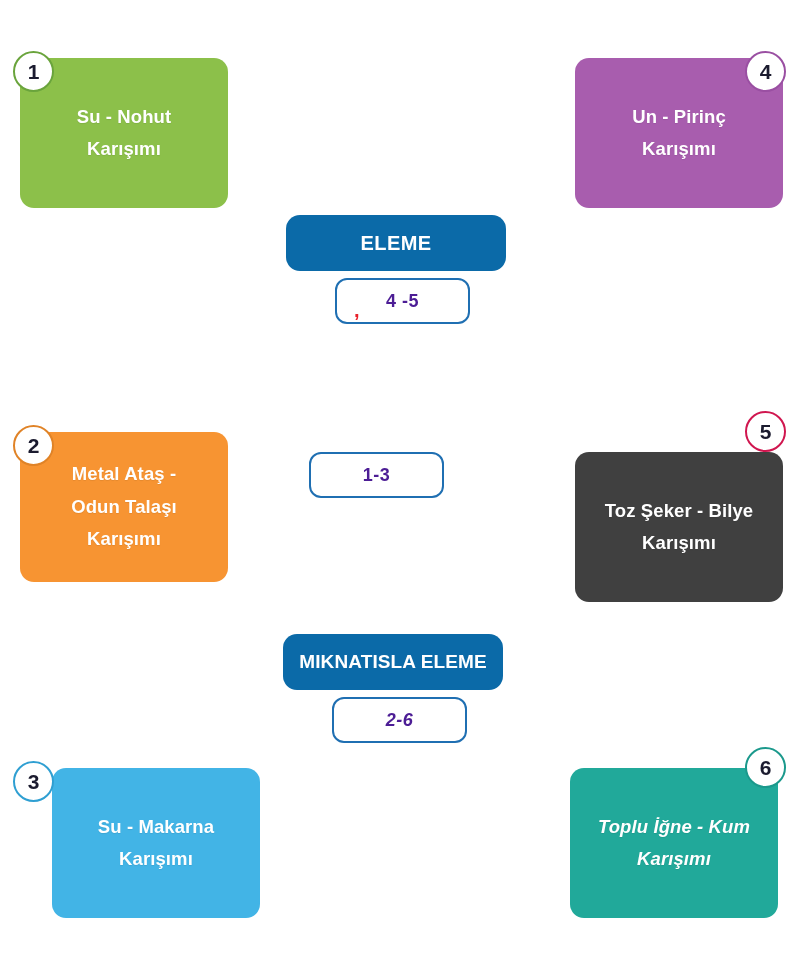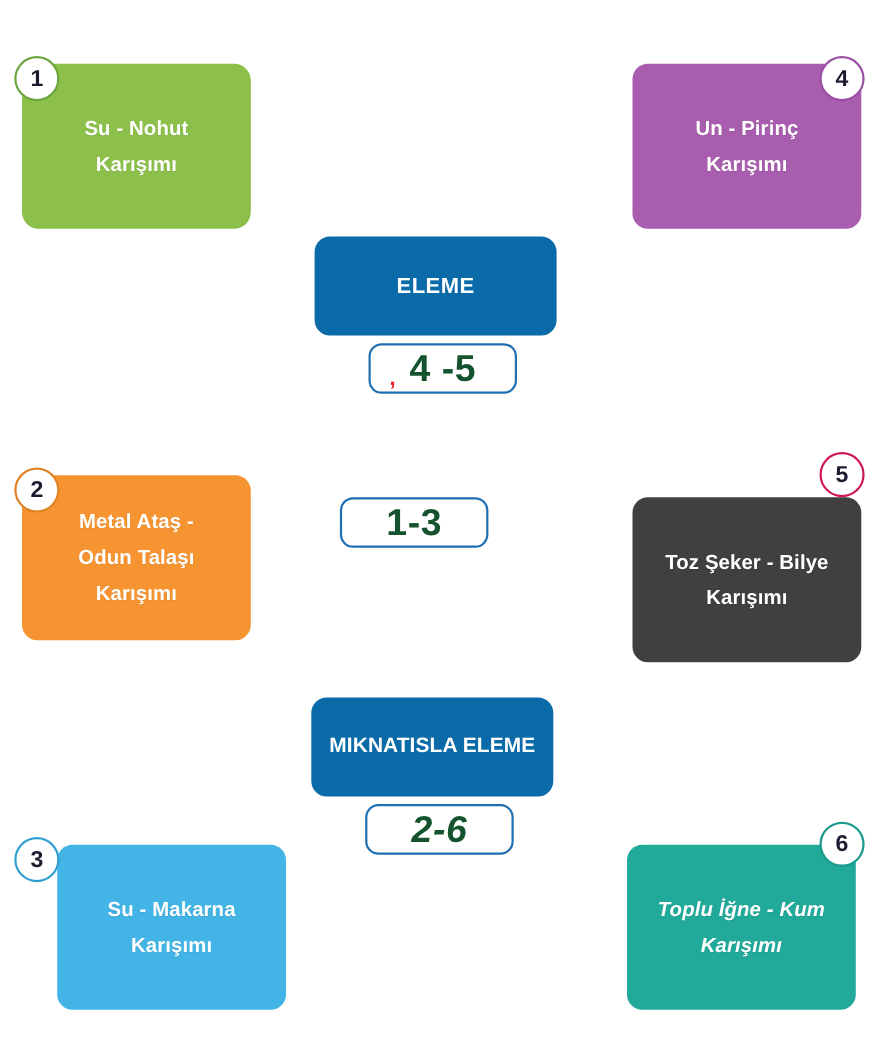--- a/index.html
+++ b/index.html
@@ -62,41 +62,41 @@
     align-items: center;
     justify-content: center;
     font-size: 21px;
     font-weight: bold;
     color: #1b1b2f;
     box-sizing: border-box;
     z-index: 5;
   }
 
   
-  #card-1 { left: 20px;  top: 58px;  background: #8cc04a; border-radius: 15px; }
+  #card-1 { left: 20px;  top: 58px;  background: #8cc04a; }
   #card-2 { left: 20px;  top: 432px; background: #f79432; }
   #card-3 { left: 20px;  top: 768px; background: #42b4e6; margin-left: 32px; }
   #card-4 { left: 575px; top: 58px;  background: #a85dae; }
   #card-5 { left: 575px; top: 452px; background: #404040; }
   #card-6 { left: 570px; top: 768px; background: #21a99a; font-style: italic; }
 
   #badge-1 { left: 13px;  top: 51px;  border-color: #6aa43c; }
   #badge-2 { left: 13px;  top: 425px; border-color: #e08327; }
   #badge-3 { left: 13px;  top: 761px; border-color: #2f9fd2; }
   #badge-4 { left: 745px; top: 51px;  border-color: #9a4fa2; }
   #badge-5 { left: 745px; top: 411px; border-color: #d0164f; }
   #badge-6 { left: 745px; top: 747px; border-color: #1b998c; }
 
   
   .method {
     position: absolute;
   }
   .method-button {
     width: 220px;
-    height: 90px;
+    height: 56px;
     border-radius: 14px;
     background: #0b6aa8;
     display: flex;
     align-items: center;
     justify-content: center;
     box-sizing: border-box;
   }
   .method-button .method-label {
     color: #ffffff;
     font-size: 20px;
@@ -117,22 +117,22 @@
     border: 2px solid #1f6fb2;
     border-radius: 12px;
     background: #ffffff;
     display: flex;
     align-items: center;
     justify-content: center;
     box-sizing: border-box;
     position: relative;
   }
   .answer-box .answer-text {
-    color: #14532d;
-    font-size: 34px;
+    color: #4c1d95;
+    font-size: 18px;
     font-weight: bold;
     letter-spacing: 0.5px;
     line-height: 1;
   }
   
   .answer-box .stray-mark {
     position: absolute;
     left: 17px;
     top: 20px;
     color: #e8202a;

